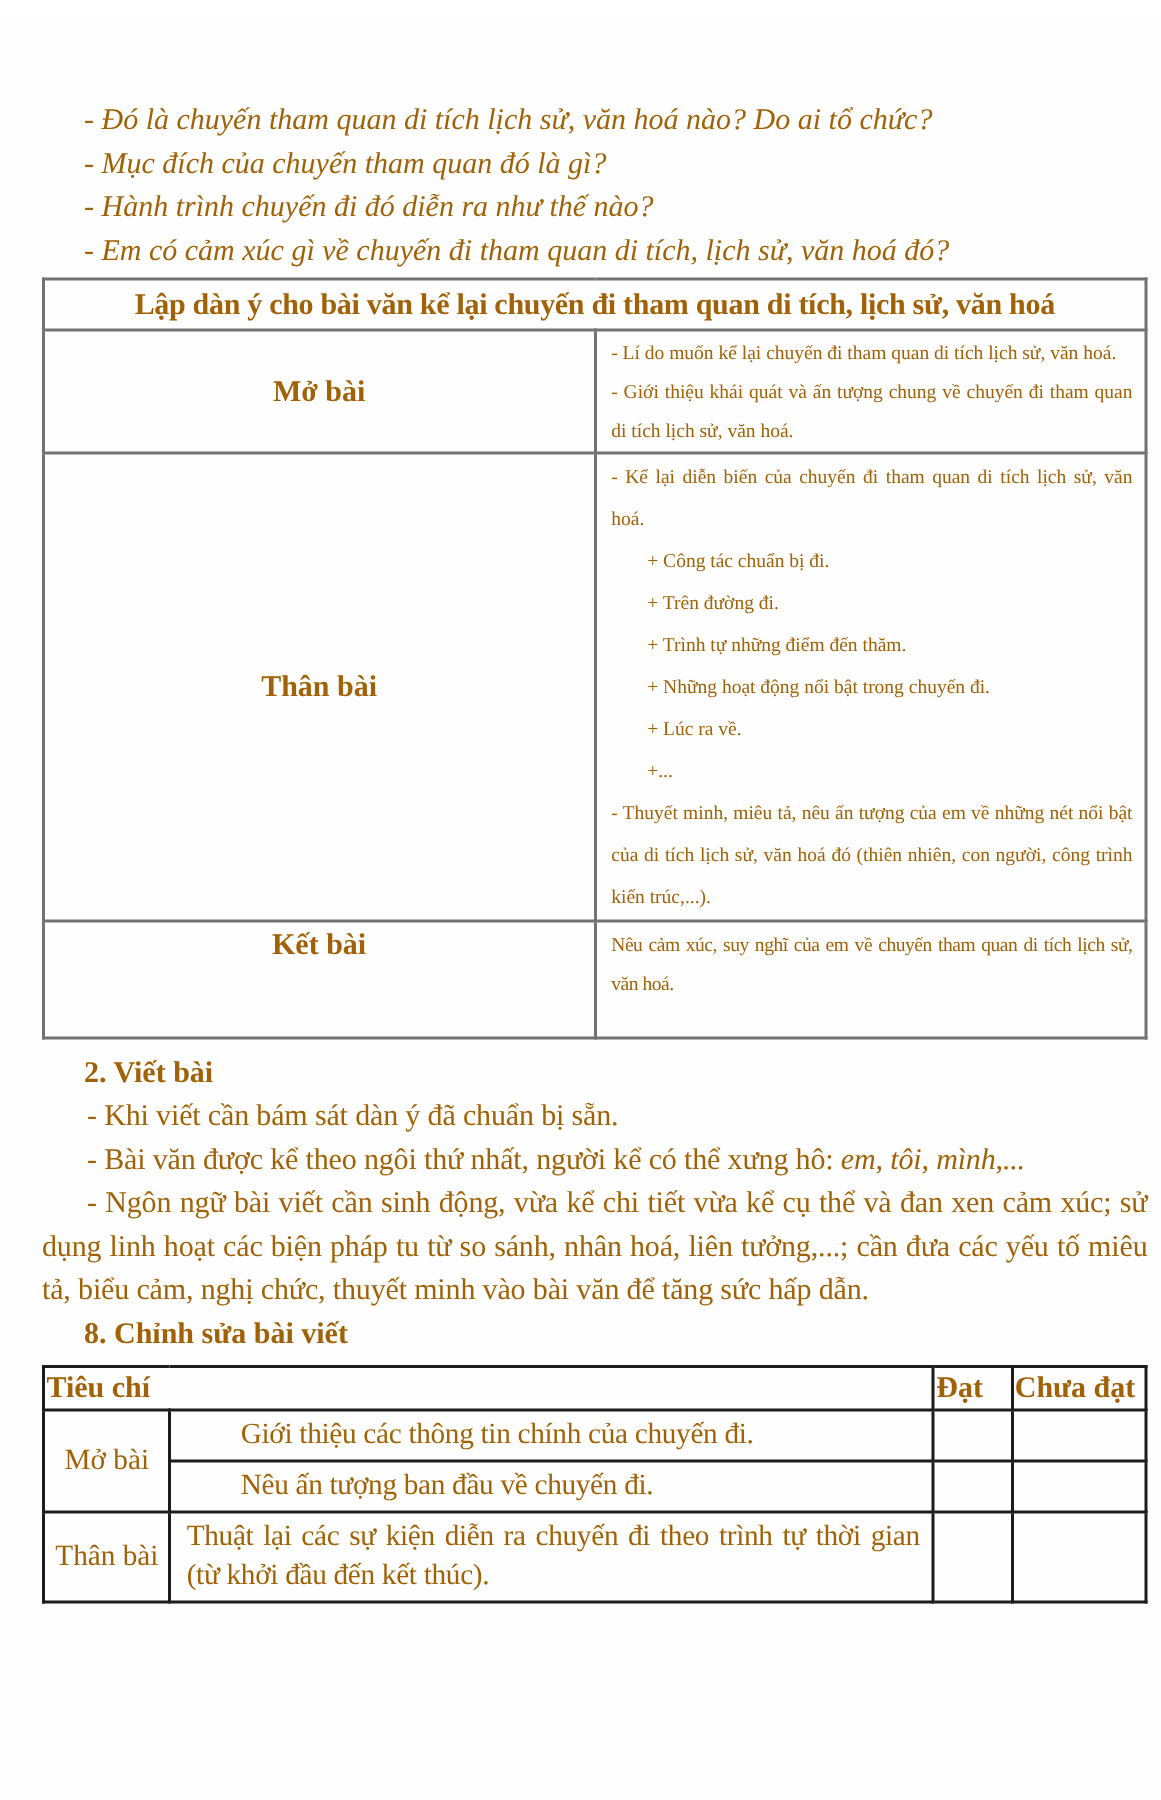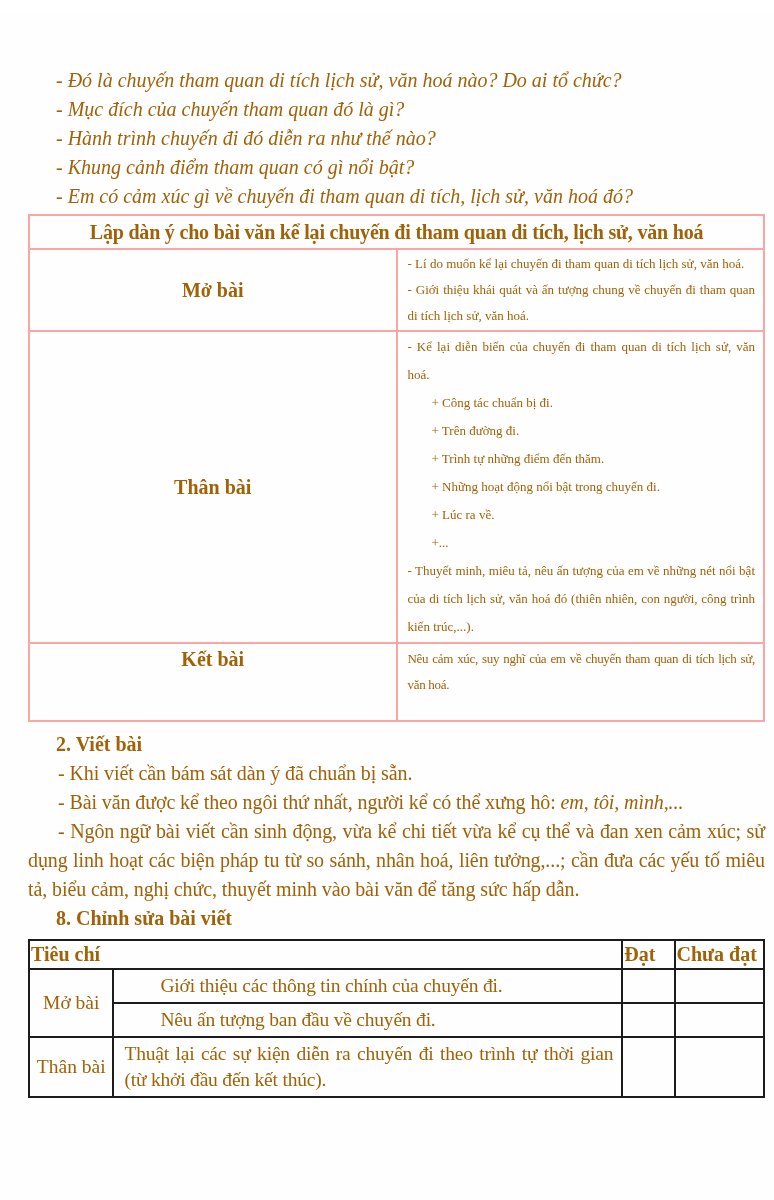--- a/index.html
+++ b/index.html
@@ -29,21 +29,21 @@
     padding-left: 28px;
   }
   
   table.outline {
     border-collapse: collapse;
     table-layout: fixed;
     width: 737px;
     margin-top: 3px;
   }
   table.outline th, table.outline td {
-    border: 2px solid #fca5a5;
+    border: 2px solid #737373;
     vertical-align: middle;
   }
   table.outline th.title {
     font-size: 20px;
     font-weight: bold;
     text-align: center;
     line-height: 26px;
     padding: 3px 2px;
     white-space: nowrap;
     letter-spacing: -0.2px;
@@ -121,21 +121,20 @@
 </style>
 </head>
 <body>
 
 <div class="page">
 
   <div class="questions">
     <div class="q">- Đó là chuyến tham quan di tích lịch sử, văn hoá nào? Do ai tổ chức?</div>
     <div class="q">- Mục đích của chuyến tham quan đó là gì?</div>
     <div class="q">- Hành trình chuyến đi đó diễn ra như thế nào?</div>
-    <div class="q">- Khung cảnh điểm tham quan có gì nổi bật?</div>
     <div class="q">- Em có cảm xúc gì về chuyến đi tham quan di tích, lịch sử, văn hoá đó?</div>
   </div>
 
 
   <table class="outline">
     <tbody>
         <tr>
       <th class="title" colspan="2">Lập dàn ý cho bài văn kể lại chuyến đi tham quan di tích, lịch sử, văn hoá</th>
     </tr>
     <tr>

